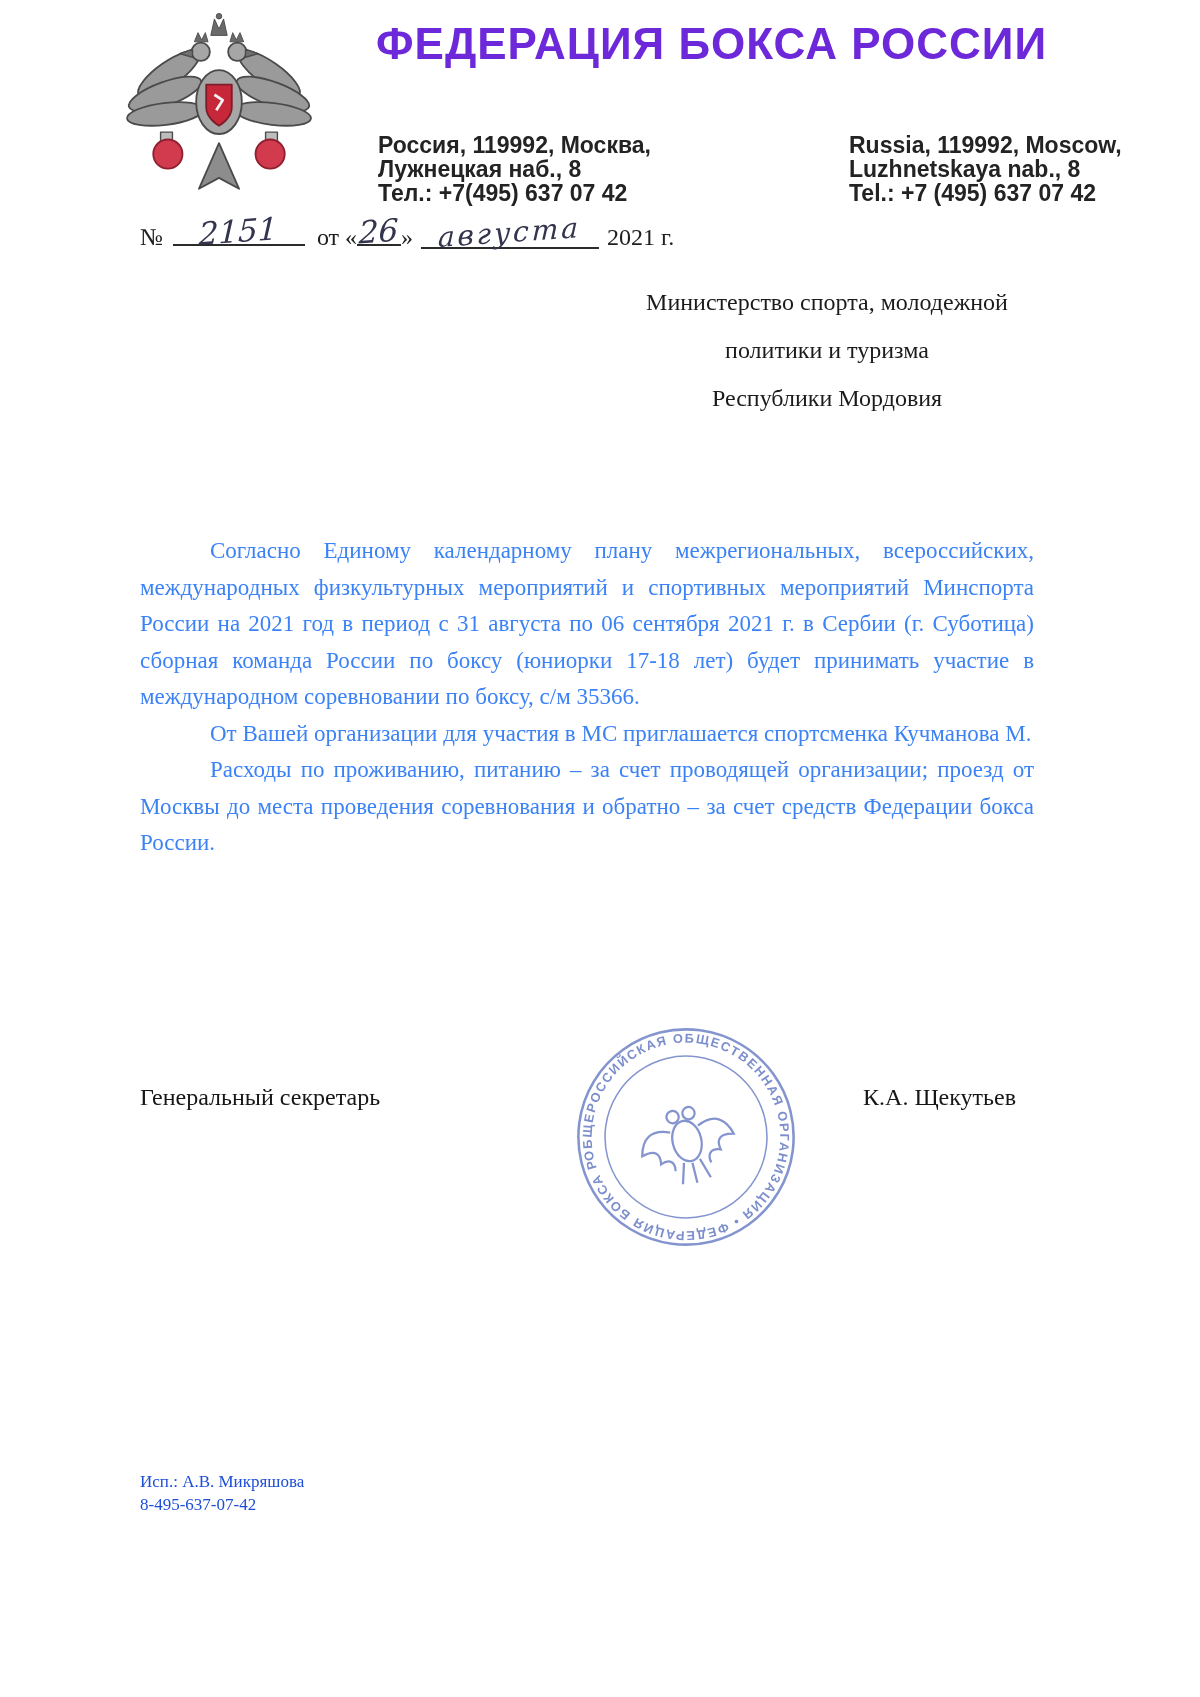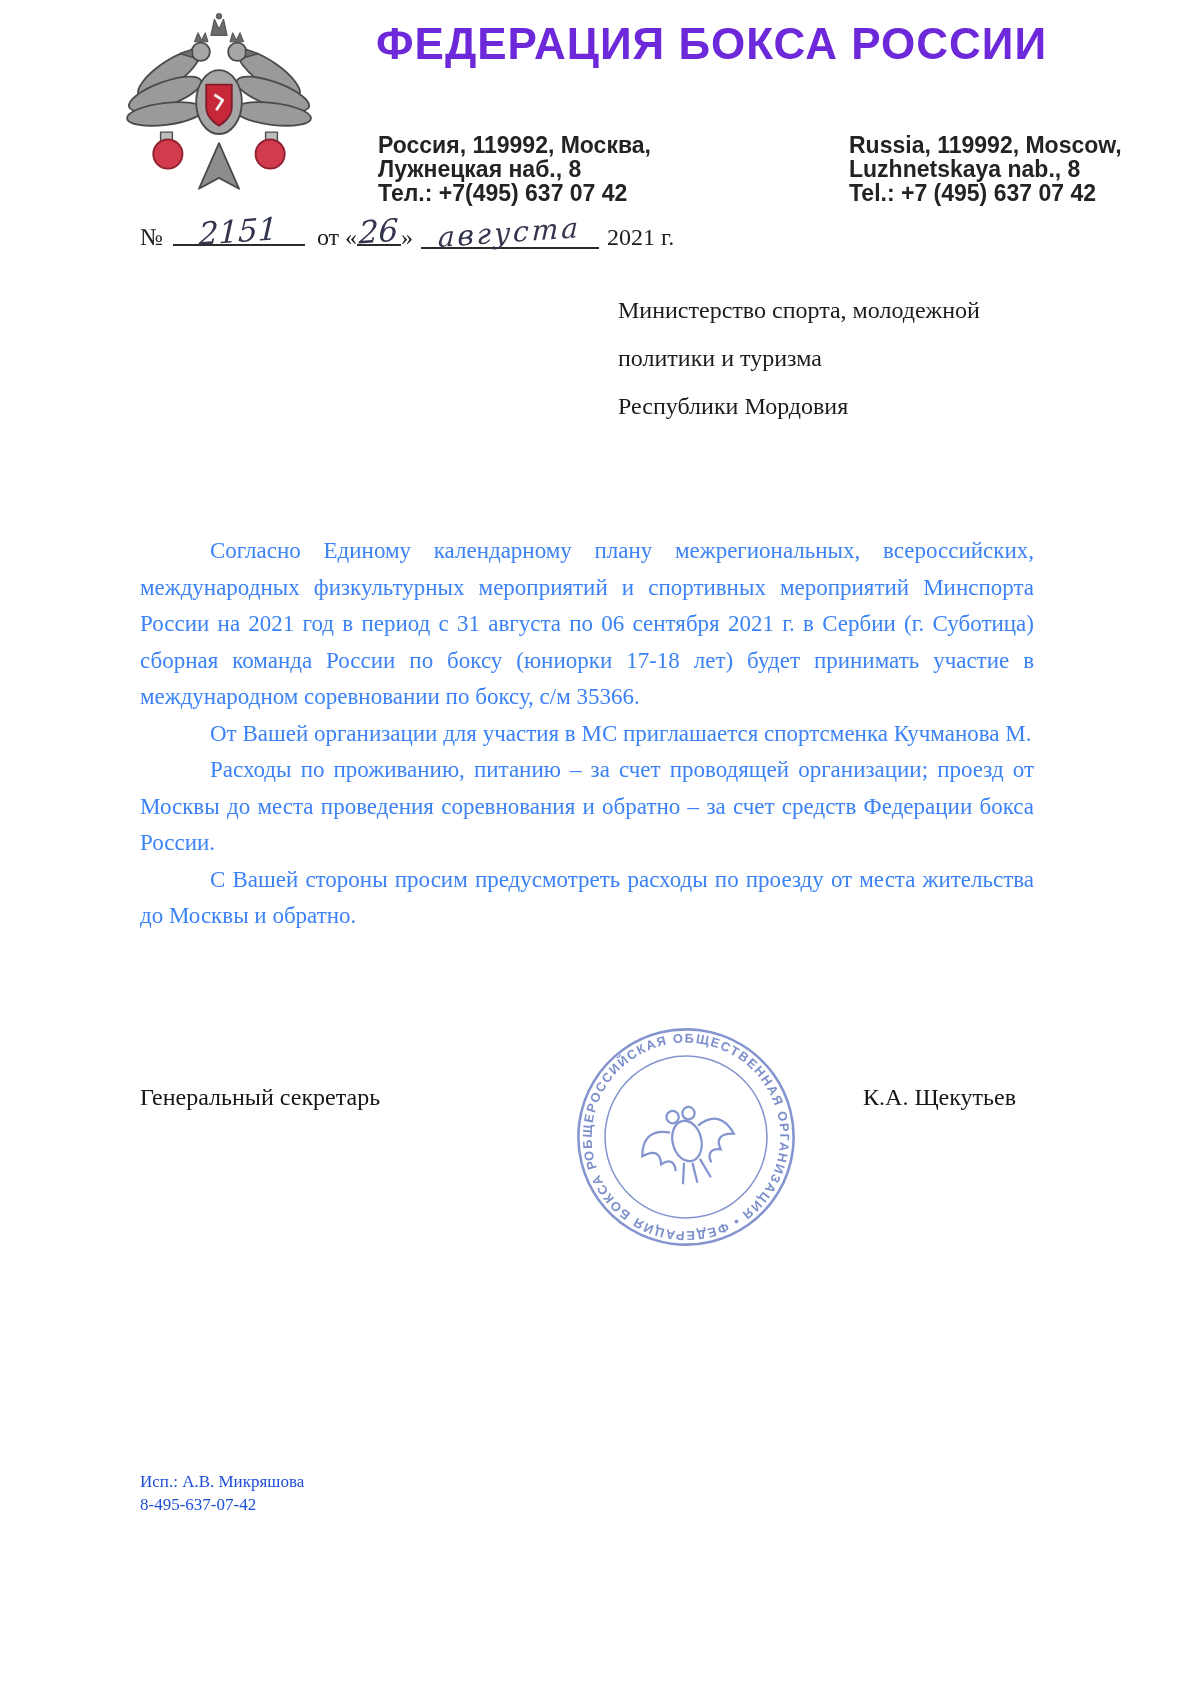--- a/index.html
+++ b/index.html
@@ -39,22 +39,22 @@
   .slot.day   { width:44px; }
   .slot.month { width:178px; margin:0 8px; }
   .hw {
     font-family:"DejaVu Serif", serif; font-style:italic; color:#33344d;
     font-size:31px; display:inline-block; transform:rotate(-4deg) translateY(-3px) skewX(-6deg);
   }
   .hw-month { font-size:28px; letter-spacing:3px; }
 
   
   .recipient {
-    position:absolute; left:618px; top:286px; width:418px;
-    text-align:left; font-size:24px; line-height:48px; color:#1b1b1b;
+    position:absolute; left:618px; top:278px; width:418px;
+    text-align:center; font-size:24px; line-height:48px; color:#1b1b1b;
   }
 
   
   .letter-body {
     position:absolute; left:140px; top:533px; width:894px;
     font-size:23px; line-height:36.5px; text-align:justify; color:#3b82f6;
   }
   .letter-body p { text-indent:70px; margin:0; }
 
   
@@ -145,21 +145,20 @@
   <div class="recipient">
     <div>Министерство спорта, молодежной</div>
     <div>политики и туризма</div>
     <div>Республики Мордовия</div>
   </div>
 
   <div class="letter-body">
     <p>Согласно Единому календарному плану межрегиональных, всероссийских, международных физкультурных мероприятий и спортивных мероприятий Минспорта России на 2021 год в период с 31 августа по 06 сентября 2021 г. в Сербии (г. Суботица) сборная команда России по боксу (юниорки 17-18 лет) будет принимать участие в международном соревновании по боксу, с/м 35366.</p>
     <p>От Вашей организации для участия в МС приглашается спортсменка Кучманова М.</p>
     <p>Расходы по проживанию, питанию – за счет проводящей организации; проезд от Москвы до места проведения соревнования и обратно – за счет средств Федерации бокса России.</p>
-    <p>С Вашей стороны просим предусмотреть расходы по проезду от места жительства до Москвы и обратно.</p>
   </div>
 
   <div class="signature">
     <span class="sig-title">Генеральный секретарь</span>
     <span class="sig-name">К.А. Щекутьев</span>
   </div>
 
   <div class="stamp">
     <svg viewBox="0 0 240 240" width="256" height="246" aria-hidden="true">
       <defs>

